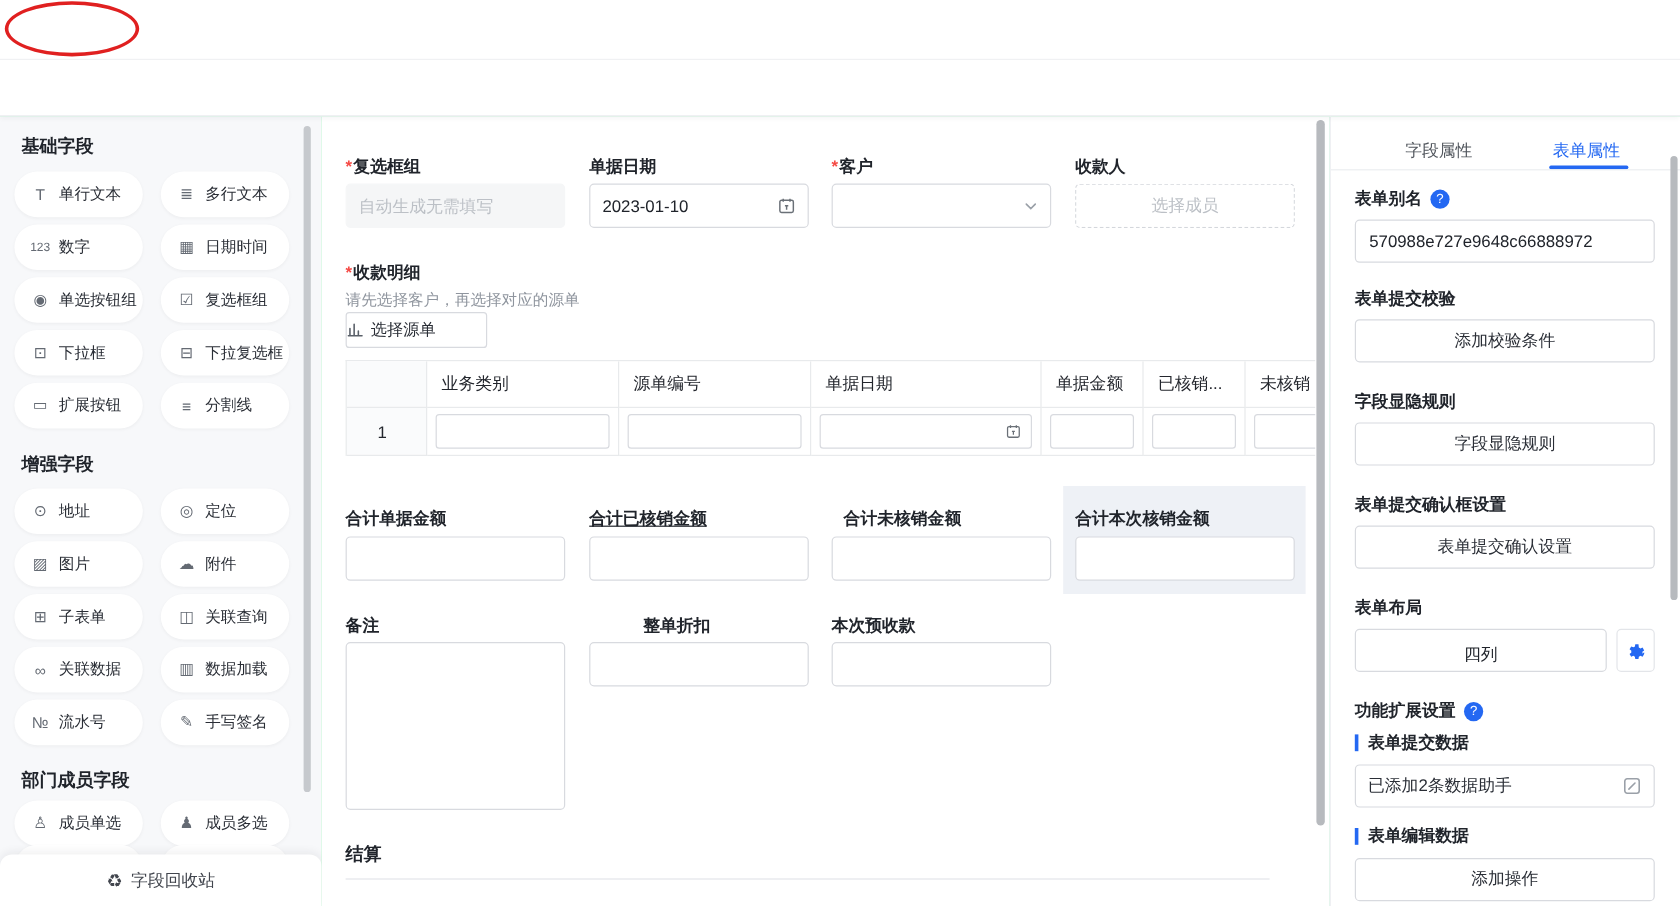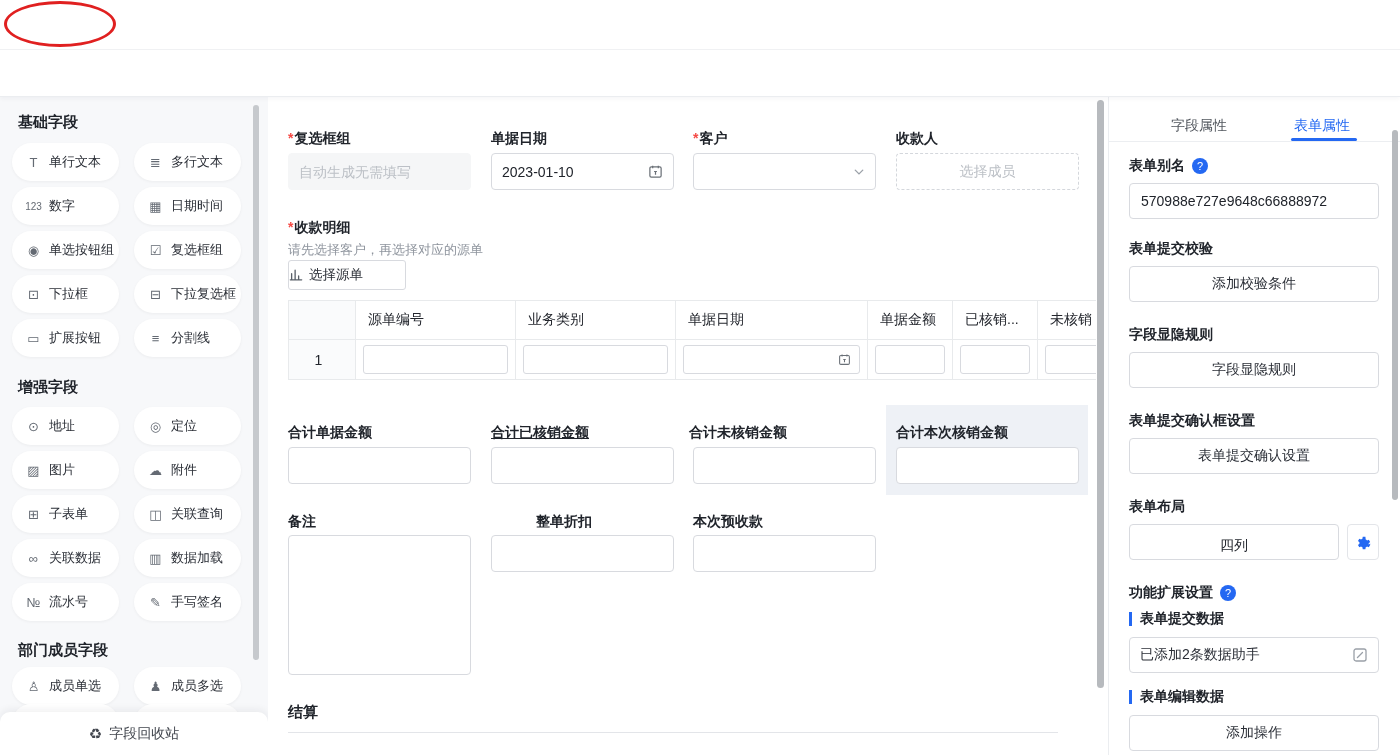--- a/index.html
+++ b/index.html
@@ -274,22 +274,22 @@
     <div class="src-btn" style="left:20px;top:163px;">
       <svg width="14" height="14" viewBox="0 0 16 16">
           <path d="M3 13.5V6.5 M7 13.5V2.5 M11 13.5V9 M1.5 13.5h13" stroke="#5a6069" stroke-width="1.5" fill="none" stroke-linecap="round"></path>
         </svg>
       <span>选择源单</span>
     </div>
 
     <div class="subtable">
       <div class="strow">
         <div class="stcell num" style="width:67px;"></div>
+        <div class="stcell" style="width:160px;">业务类别</div>
         <div class="stcell" style="width:160px;">源单编号</div>
-        <div class="stcell" style="width:160px;">业务类别</div>
         <div class="stcell" style="width:192px;">单据日期</div>
         <div class="stcell" style="width:85px;">单据金额</div>
         <div class="stcell" style="width:85px;">已核销...</div>
         <div class="stcell" style="width:110px;">未核销</div>
       </div>
       <div class="strow">
         <div class="stcell body num" style="width:67px;">1</div>
         <div class="stcell body" style="width:160px;">
             <input class="cell-input" style="">
           </div>
@@ -314,21 +314,21 @@
             <input class="cell-input" style="">
           </div>
       </div>
     </div>
 
     <div class="highlight"></div>
     <div class="flabel" style="left:20px;top:327px;">合计单据金额</div>
     <input class="finput" style="left: 20px; top: 350px;">
     <div class="flabel" style="left:223px;top:327px;text-decoration:underline;">合计已核销金额</div>
     <input class="finput" style="left: 223px; top: 350px;">
-    <div class="flabel" style="left:421px;top:327px;">合计未核销金额</div>
+    <div class="flabel" style="left:435px;top:327px;">合计未核销金额</div>
     <input class="finput" style="left: 425px; top: 350px;">
     <div class="flabel" style="left:628px;top:327px;">合计本次核销金额</div>
     <input class="finput" style="left: 628px; top: 350px;">
 
     <div class="flabel" style="left:20px;top:416px;">备注</div>
     <textarea class="ftextarea" style=""></textarea>
     <div class="flabel" style="left:225px;top:416px;margin-left:43px;">整单折扣</div>
     <input class="finput" style="left: 223px; top: 438px;">
     <div class="flabel" style="left:425px;top:416px;">本次预收款</div>
     <input class="finput" style="left: 425px; top: 438px;">

